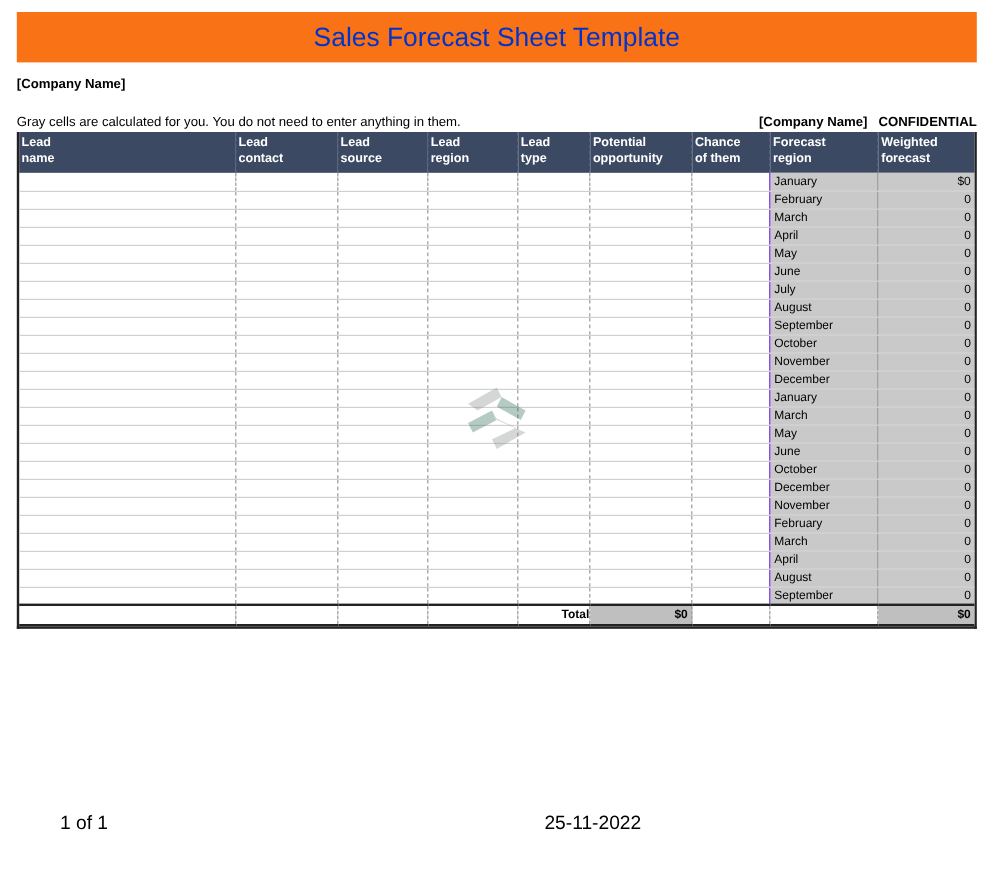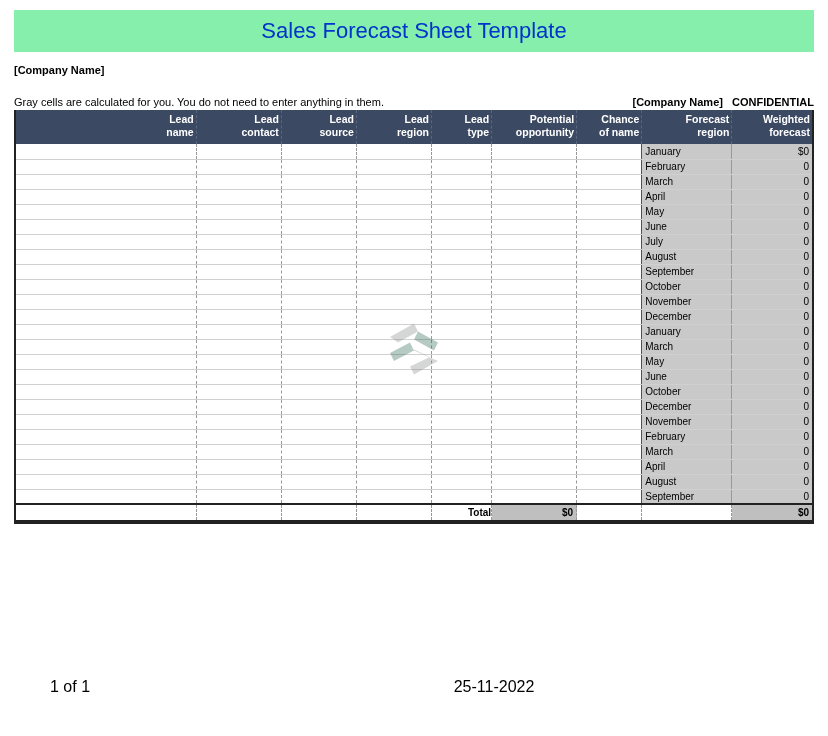--- a/index.html
+++ b/index.html
@@ -9,21 +9,21 @@
     width: 828px;
     height: 736px;
     position: relative;
     font-size: 11px;
     color: #000;
   }
   .container {
     padding: 10px 14px 0 14px;
   }
   .title-bar {
-    background: #86efac;
+    background: #f97316;
     height: 42px;
     display: flex;
     align-items: center;
     justify-content: center;
   }
   .title-bar h1 {
     color: #0033cc;
     font-size: 22px;
     font-weight: normal;
   }
@@ -46,21 +46,21 @@
     width: 100%;
     border-collapse: collapse;
     margin-top: 2px;
     table-layout: fixed;
   }
   table.sheet thead th {
     background: #3c4962;
     color: #ffffff;
     font-weight: bold;
     font-size: 10.5px;
-    text-align: right;
+    text-align: left;
     padding: 3px 2px;
     border-left: 1px dashed #5a6680;
     line-height: 1.25;
     vertical-align: top;
     height: 34px;
   }
   table.sheet thead th:first-child { border-left: none; }
   table.sheet tbody td {
     border-left: 1px dashed #999;
     border-bottom: 1px solid #d0d0d0;
@@ -147,21 +147,21 @@
       <col style="width:80px">
     </colgroup>
     <thead>
       <tr>
         <th><span>Lead</span><br><span>name</span></th>
         <th><span>Lead</span><br><span>contact</span></th>
         <th><span>Lead</span><br><span>source</span></th>
         <th><span>Lead</span><br><span>region</span></th>
         <th><span>Lead</span><br><span>type</span></th>
         <th><span>Potential</span><br><span>opportunity</span></th>
-        <th><span>Chance</span><br><span>of name</span></th>
+        <th><span>Chance</span><br><span>of them</span></th>
         <th><span>Forecast</span><br><span>region</span></th>
         <th><span>Weighted</span><br><span>forecast</span></th>
       </tr>
     </thead>
     <tbody id="tbody">
           <tr>
             <td></td>
             <td></td>
             <td></td>
             <td></td>

